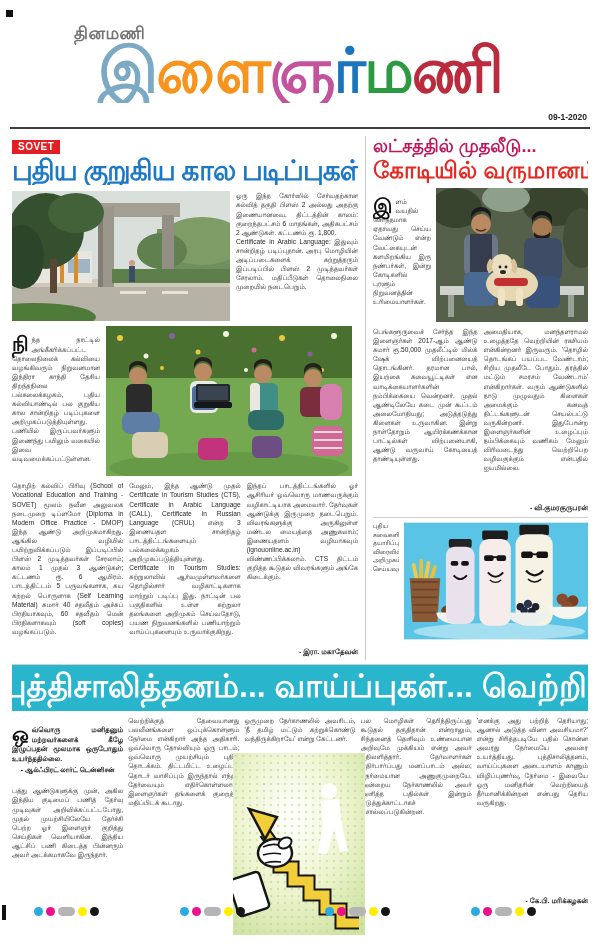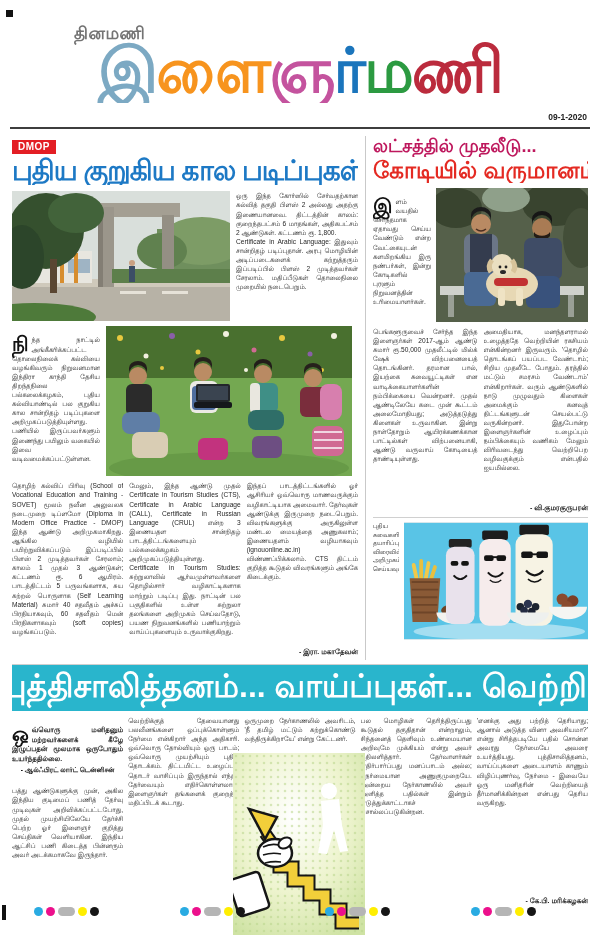--- a/index.html
+++ b/index.html
@@ -73,21 +73,21 @@
   <div>
     <div class="masthead-parent">தினமணி</div>
     <div class="masthead-title"><span style="color: rgb(124, 169, 195);">இ</span><span style="color: rgb(247, 148, 30);">ளை</span><span style="color: rgb(196, 83, 158);">ஞ</span><span style="color: rgb(27, 117, 188);">ர்</span><span style="color: rgb(44, 154, 65);">ம</span><span style="color: rgb(187, 43, 61);">ணி</span></div>
     <div class="masthead-date">09-1-2020</div>
     <div class="masthead-rule"></div>
   </div>
 
   <div class="main">
 
     <div class="art1">
-      <span class="art1-tag">DMOP</span>
+      <span class="art1-tag">SOVET</span>
       <div class="art1-headline">புதிய குறுகிய கால படிப்புகள்!</div>
 
       <div class="art1-row1">
 
         <svg class="photo" width="218" height="130" viewBox="0 0 218 130">
           <rect width="218" height="130" fill="#d9dfdb"></rect>
           <rect y="92" width="218" height="38" fill="#b7b2a6"></rect>
           <rect y="88" width="218" height="8" fill="#cfc9bb"></rect>
           <rect x="145" y="38" width="73" height="50" fill="#6f8f5d"></rect>
           <ellipse cx="190" cy="50" rx="42" ry="24" fill="#7d9c66"></ellipse>

